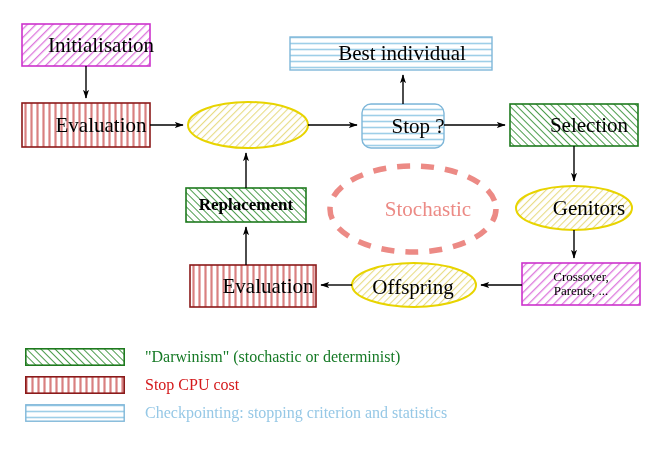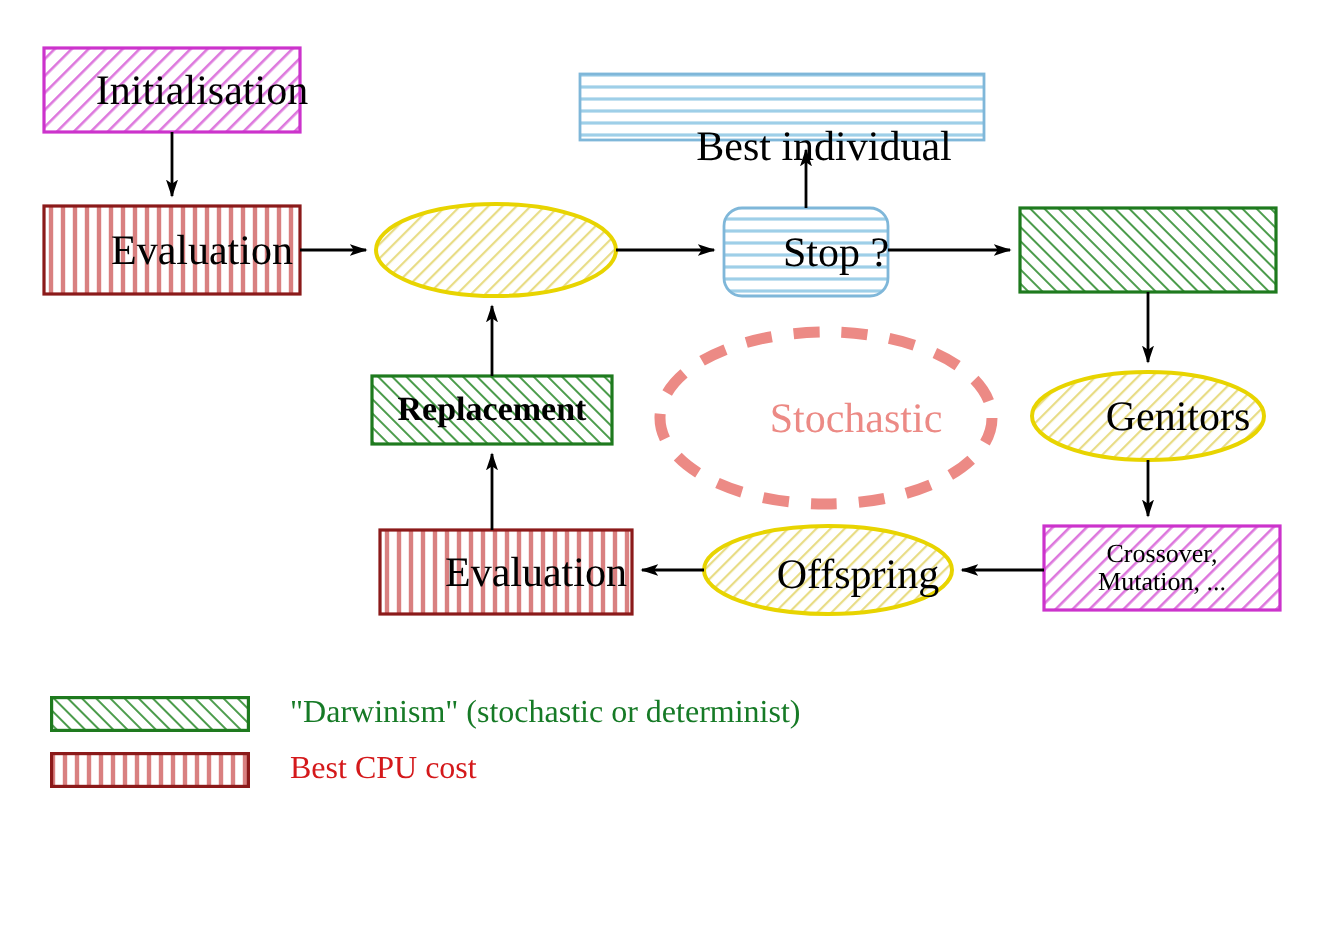--- a/index.html
+++ b/index.html
@@ -153,50 +153,57 @@
       <line x1="246" y1="265" x2="246" y2="227" marker-end="url(#arrowhead)"></line>
       <line x1="246" y1="188" x2="246" y2="153" marker-end="url(#arrowhead)"></line>
     </g>
   </svg>
 
   <div class="node-label lbl-big" style="left:22px;top:24px;width:128px;height:42px;">Initialisation</div>
 
   <div class="node-label lbl-big" style="left:22px;top:103px;width:128px;height:44px;">Evaluation</div>
 
 
-  <div class="node-label lbl-big" style="left:296px;top:37px;width:202px;height:33px;margin-top:20px;">Best individual</div>
+  <div class="node-label lbl-big" style="left:286px;top:37px;width:202px;height:33px;">Best individual</div>
 
   <div class="node-label lbl-big" style="left:362px;top:104px;width:82px;height:44px;">Stop ?</div>
 
+  <div class="node-label lbl-big" style="left:510px;top:104px;width:128px;height:42px;">Selection</div>
 
   <div class="node-label lbl-big" style="left:516px;top:186px;width:116px;height:44px;">Genitors</div>
 
   <div class="node-label lbl-small" style="left:522px;top:263px;width:118px;height:42px;">Crossover,
-Mutation, ...</div>
+Parents, ...</div>
 
   <div class="node-label lbl-med" style="left:186px;top:188px;width:120px;height:34px;">Replacement</div>
 
   <div class="node-label lbl-big" style="left:330px;top:166px;width:166px;height:86px;color:#EC8A85;">Stochastic</div>
 
   <div class="node-label lbl-big" style="left:190px;top:265px;width:126px;height:42px;">Evaluation</div>
 
-  <div class="node-label lbl-big" style="left:352px;top:263px;width:124px;height:49px;">Offspring</div>
+  <div class="node-label lbl-big" style="left:336px;top:263px;width:124px;height:49px;">Offspring</div>
 
   <div class="legend">
 
 
     <div class="legend-row">
       <svg class="legend-swatch" viewBox="0 0 100 18" preserveAspectRatio="none">
         <rect x="0.8" y="0.8" width="98.4" height="16.4" fill="url(#p-green)" stroke="#1E7A1E" stroke-width="1.6"></rect>
       </svg>
       <span class="legend-text" style="color:#167A26;">"Darwinism" (stochastic or determinist)</span>
     </div>
 
     <div class="legend-row">
       <svg class="legend-swatch" viewBox="0 0 100 18" preserveAspectRatio="none">
         <rect x="0.8" y="0.8" width="98.4" height="16.4" fill="url(#p-red)" stroke="#8B1A1A" stroke-width="1.6"></rect>
       </svg>
-      <span class="legend-text" style="color:#D4191B;">Best CPU cost</span>
+      <span class="legend-text" style="color:#D4191B;">Stop CPU cost</span>
     </div>
 
+    <div class="legend-row">
+      <svg class="legend-swatch" viewBox="0 0 100 18" preserveAspectRatio="none">
+        <rect x="0.8" y="0.8" width="98.4" height="16.4" fill="url(#p-blue)" stroke="#7FB7D9" stroke-width="1.4"></rect>
+      </svg>
+      <span class="legend-text" style="color:#96C8E6;">Checkpointing: stopping criterion and statistics</span>
+    </div>
 
   </div>
 </div>
 
 </body></html>

